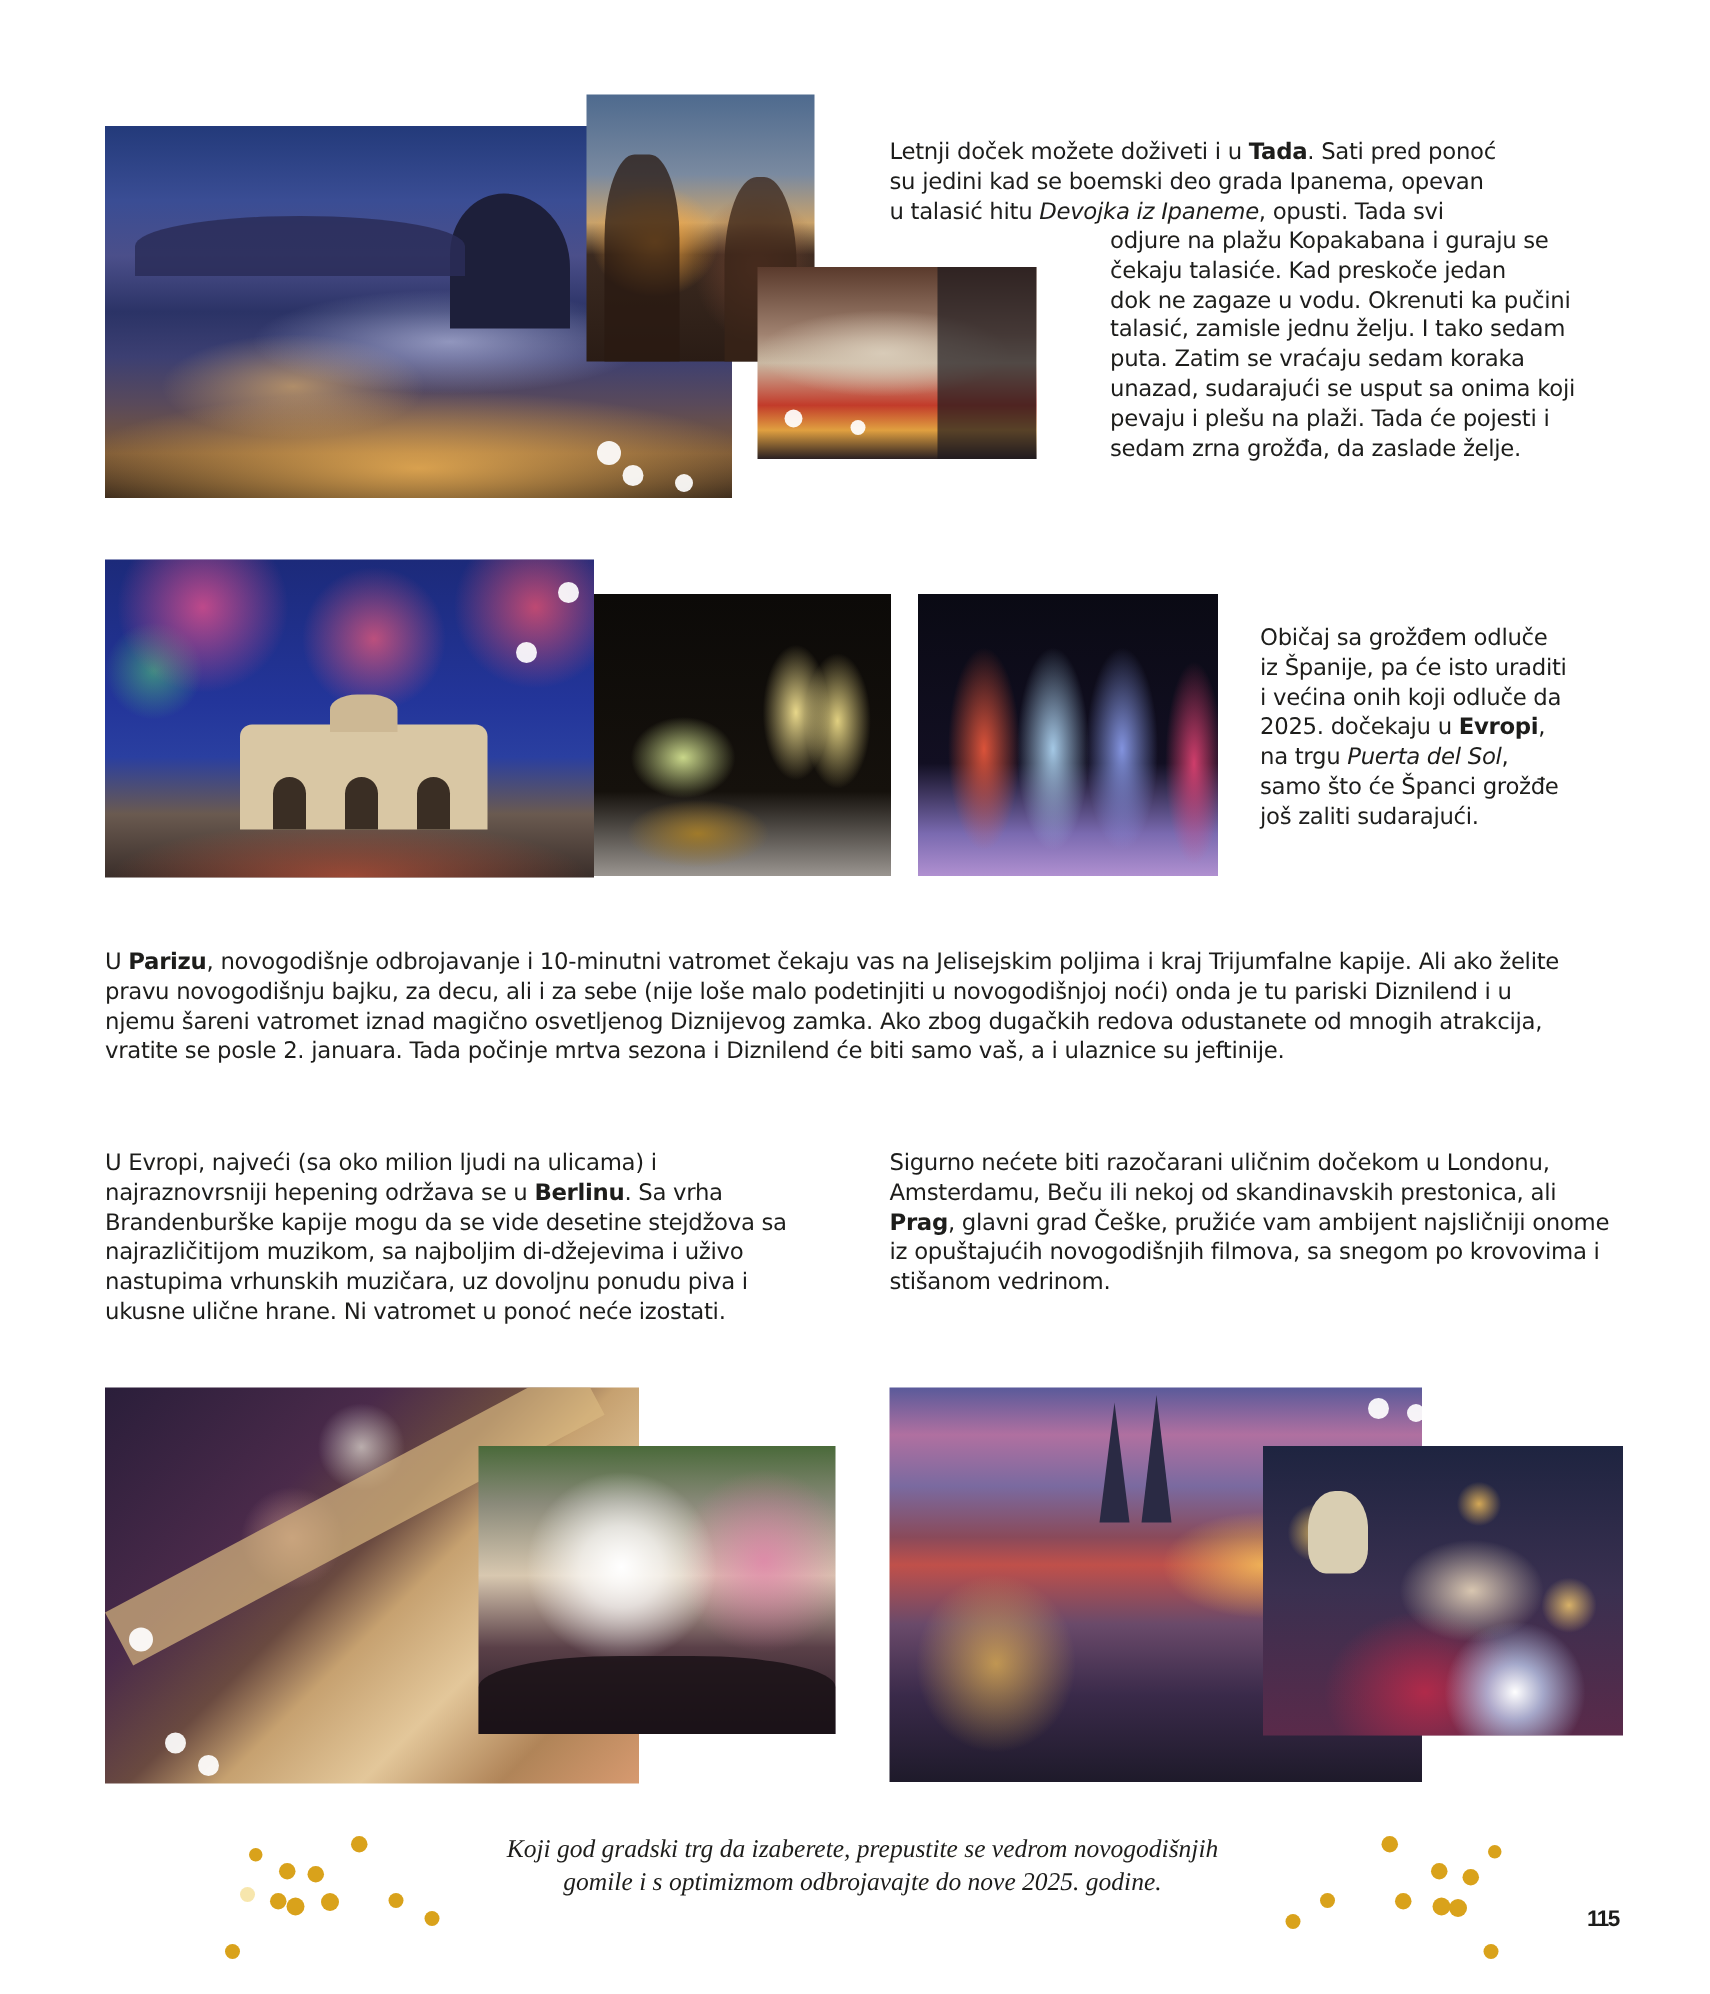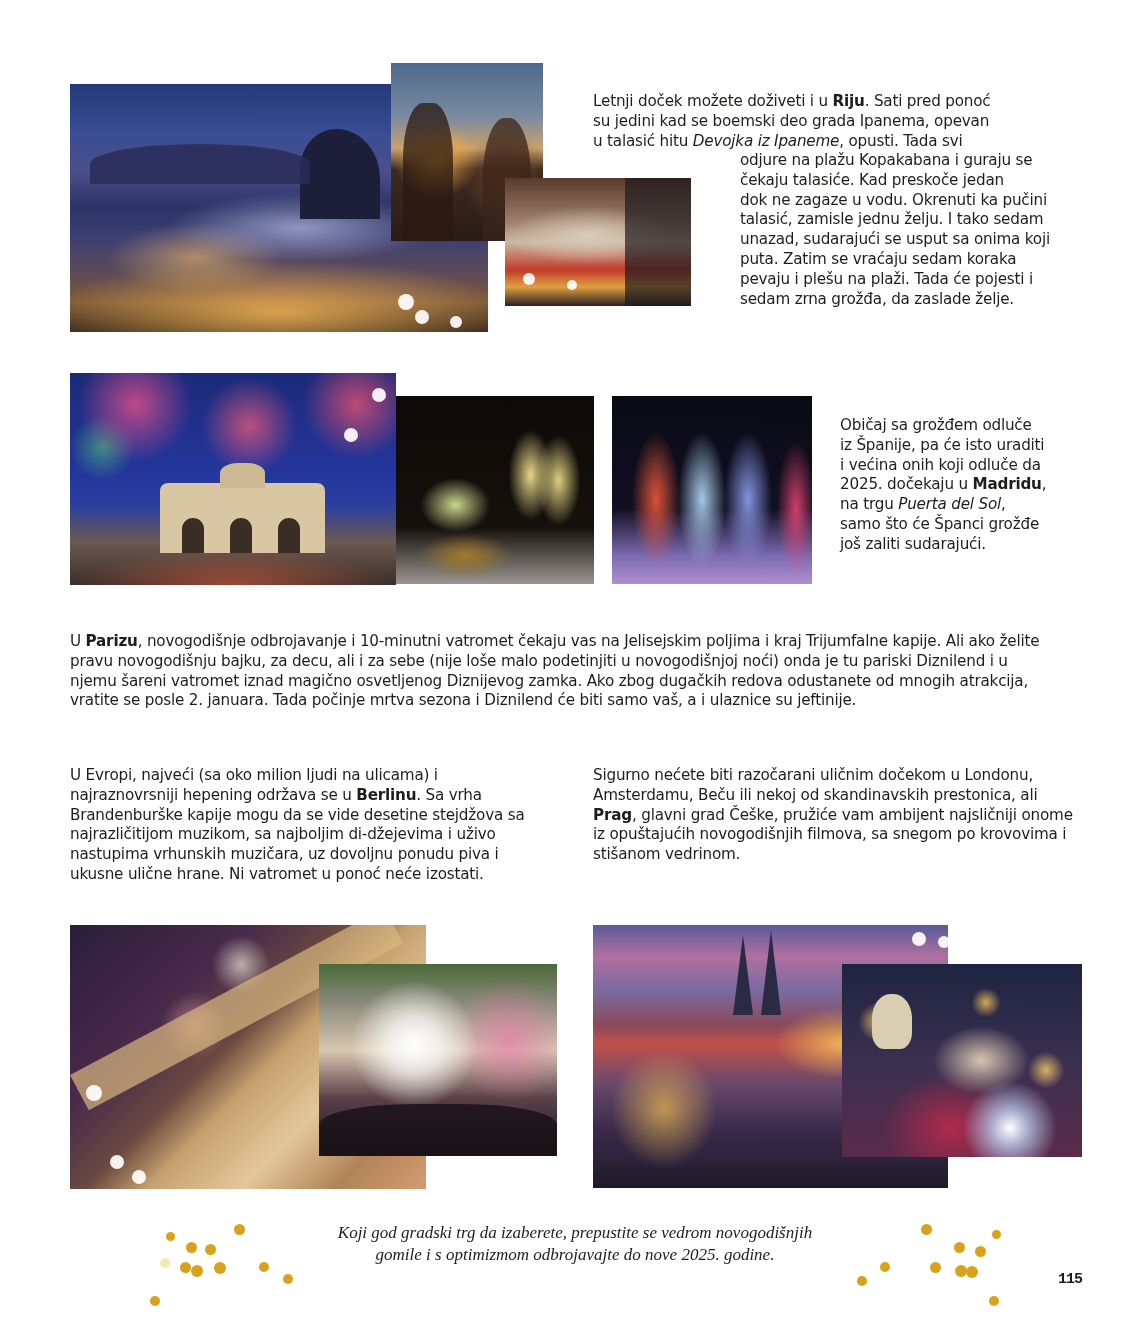--- a/index.html
+++ b/index.html
@@ -6,21 +6,21 @@
   body { width:1140px; height:1329px; position:relative; overflow:hidden;
          font-family:"DejaVu Sans","Liberation Sans",sans-serif; color:#1d1d1b; }
   .txt { position:absolute; font-size:15.2px; line-height:19.8px; letter-spacing:-0.2px; }
   .txt b { font-weight:bold; }
   .photo { position:absolute; overflow:hidden; }
   .abs { position:absolute; }
   .caption { position:absolute; left:300px; top:1222px; width:550px; text-align:center;
              font-family:"Liberation Serif","DejaVu Serif",serif; font-style:italic;
              font-size:17px; line-height:22px; color:#1d1d1b; }
   .pagenum { position:absolute; left:1058px; top:1271px; font-size:15px; font-weight:bold;
-             font-family:Liberation Mono, monospace; letter-spacing:-1px; }
+             font-family:Liberation Sans, sans-serif; letter-spacing:-1px; }
   .dot { position:absolute; border-radius:50%; background:#d9a21b; }
   .dot.soft { background:#f3dc8a; opacity:.7; }
   .bokeh { position:absolute; border-radius:50%; background:rgba(255,255,255,.92); }
 </style>
 </head>
 <body>
 
 <div class="photo" style="left:70px;top:84px;width:418px;height:248px;
      background:
        radial-gradient(ellipse 45% 20% at 55% 58%, rgba(220,225,255,.55), transparent 70%),
@@ -46,31 +46,31 @@
 <div class="photo" style="left:505px;top:178px;width:186px;height:128px;
      background:
        radial-gradient(ellipse 60% 30% at 45% 45%, #d8cbb8, transparent 75%),
        linear-gradient(180deg,#5a3a2c 0%,#a08270 35%,#c9b8a2 50%,#c23b2a 72%,#e0a040 85%,#2a2022 100%);">
   <div class="abs" style="left:120px;top:0;width:66px;height:128px;background:#1e1a1e;opacity:.7;"></div>
   <div class="bokeh" style="left:18px;top:95px;width:12px;height:12px;"></div>
   <div class="bokeh" style="left:62px;top:102px;width:10px;height:10px;"></div>
 </div>
 
 <div class="txt" style="left:593px;top:92px;width:470px;">
-  <div><span>Letnji doček možete doživeti i u </span><b>Riju</b><span>. Sati pred ponoć</span></div>
+  <div><span>Letnji doček možete doživeti i u </span><b>Tada</b><span>. Sati pred ponoć</span></div>
   <div>su jedini kad se boemski deo grada Ipanema, opevan</div>
   <div><span>u talasić hitu </span><i>Devojka iz Ipaneme</i><span>, opusti. Tada svi</span></div>
 </div>
 <div class="txt" style="left:740px;top:151px;width:370px;">
   <div>odjure na plažu Kopakabana i guraju se</div>
   <div>čekaju talasiće. Kad preskoče jedan</div>
   <div>dok ne zagaze u vodu. Okrenuti ka pučini</div>
   <div>talasić, zamisle jednu želju. I tako sedam</div>
+  <div>puta. Zatim se vraćaju sedam koraka</div>
   <div>unazad, sudarajući se usput sa onima koji</div>
-  <div>puta. Zatim se vraćaju sedam koraka</div>
   <div>pevaju i plešu na plaži. Tada će pojesti i</div>
   <div>sedam zrna grožđa, da zaslade želje.</div>
 </div>
 
 <div class="photo" style="left:70px;top:373px;width:326px;height:212px;
      background:
        radial-gradient(circle at 20% 15%, rgba(230,80,140,.8), transparent 18%),
        radial-gradient(circle at 55% 25%, rgba(240,90,120,.75), transparent 20%),
        radial-gradient(circle at 88% 15%, rgba(230,80,110,.8), transparent 16%),
        radial-gradient(circle at 10% 35%, rgba(80,200,120,.6), transparent 10%),
@@ -101,21 +101,21 @@
        radial-gradient(ellipse 15% 45% at 45% 55%, rgba(180,220,250,.9), transparent 80%),
        radial-gradient(ellipse 15% 45% at 68% 55%, rgba(150,170,255,.85), transparent 80%),
        radial-gradient(ellipse 12% 45% at 92% 60%, rgba(240,70,120,.85), transparent 80%),
        linear-gradient(180deg,#0a0a14 0%,#120f22 60%,#7a6ab0 85%,#b090d0 100%);">
 </div>
 
 <div class="txt" style="left:840px;top:416px;width:250px;">
   <div>Običaj sa grožđem odluče</div>
   <div>iz Španije, pa će isto uraditi</div>
   <div>i većina onih koji odluče da</div>
-  <div><span>2025. dočekaju u </span><b>Madridu</b><span>,</span></div>
+  <div><span>2025. dočekaju u </span><b>Evropi</b><span>,</span></div>
   <div><span>na trgu </span><i>Puerta del Sol</i><span>,</span></div>
   <div>samo što će Španci grožđe</div>
   <div>još zaliti sudarajući.</div>
 </div>
 
 <div class="txt" style="left:70px;top:632px;width:985px;">
   <span>U </span><b>Parizu</b><span>, novogodišnje odbrojavanje i 10-minutni vatromet čekaju vas na Jelisejskim poljima i kraj Trijumfalne kapije. Ali ako želite pravu novogodišnju bajku, za decu, ali i za sebe (nije loše malo podetinjiti u novogodišnjoj noći) onda je tu pariski Diznilend i u njemu šareni vatromet iznad magično osvetljenog Diznijevog zamka. Ako zbog dugačkih redova odustanete od mnogih atrakcija, vratite se posle 2. januara. Tada počinje mrtva sezona i Diznilend će biti samo vaš, a i ulaznice su jeftinije.</span>
 </div>
 
 <div class="txt" style="left:70px;top:766px;width:480px;">

